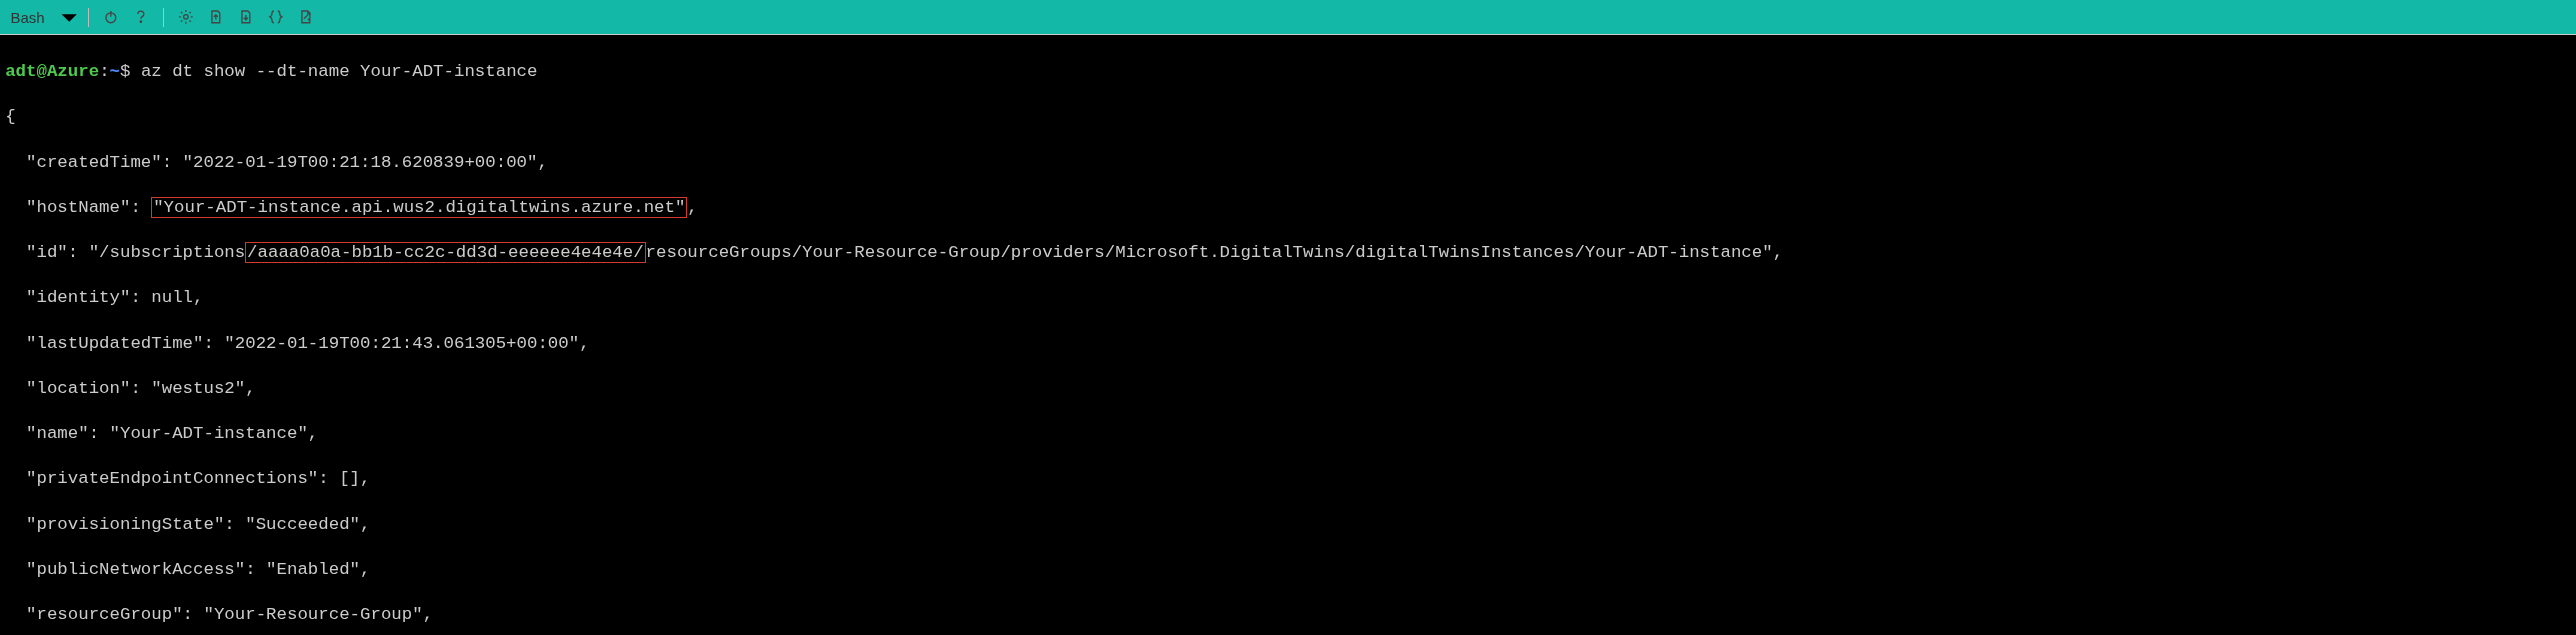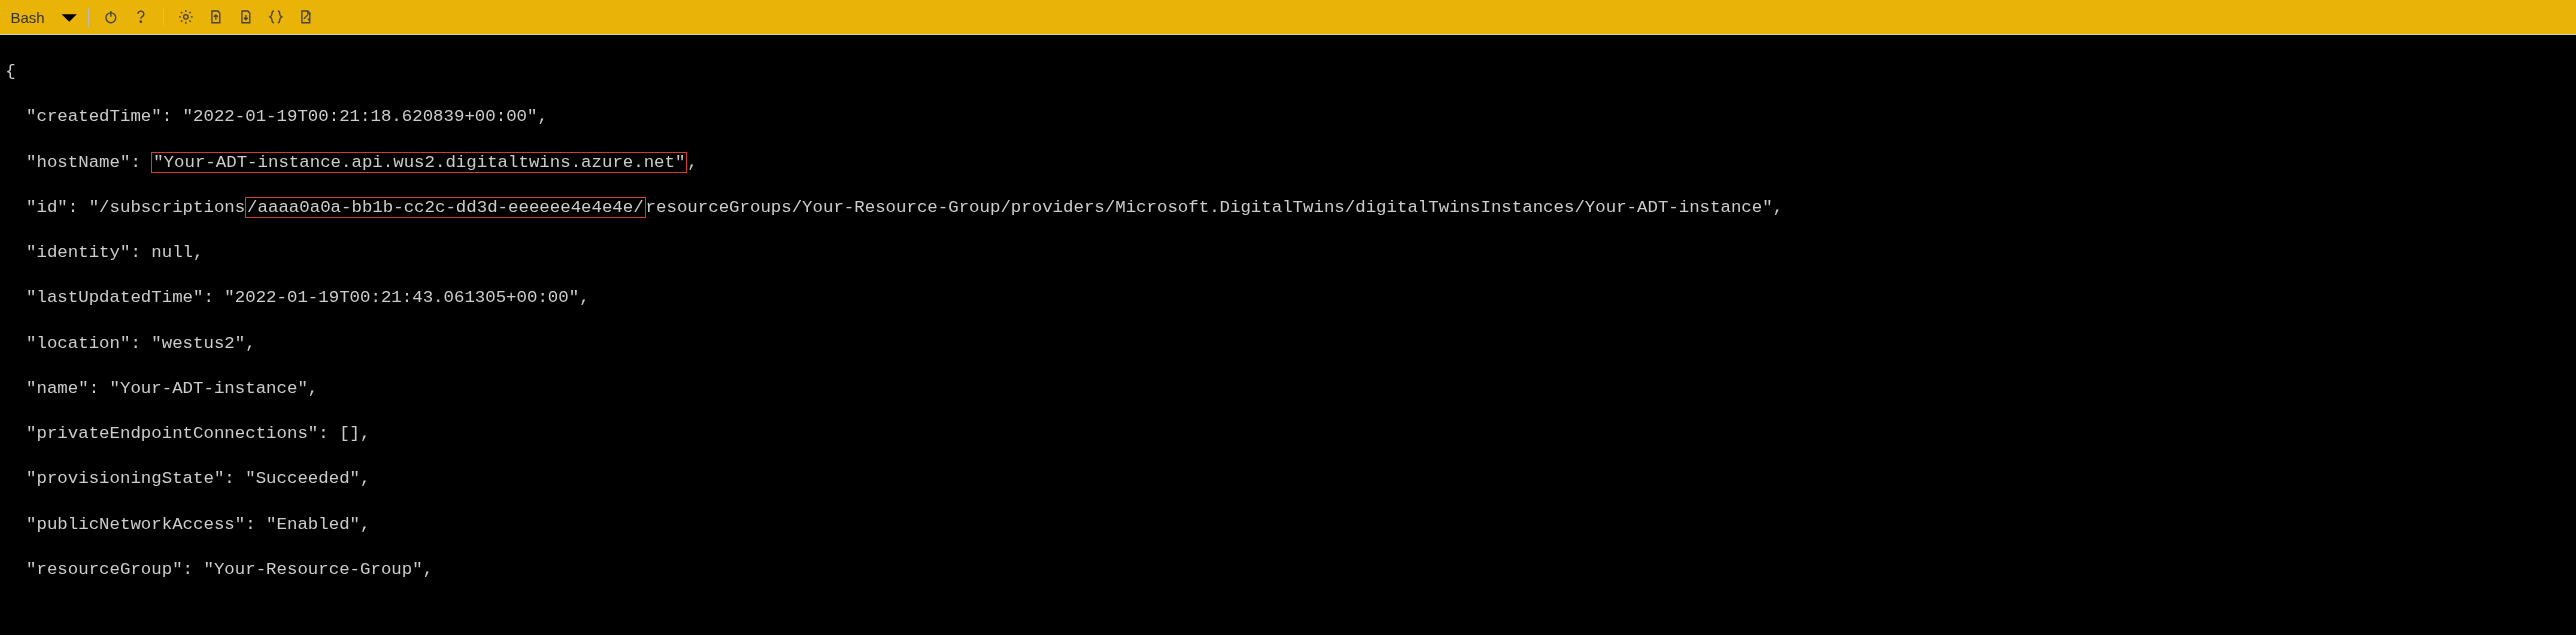--- a/index.html
+++ b/index.html
@@ -4,21 +4,21 @@
 <style>
   * { margin: 0; padding: 0; box-sizing: border-box; }
   body {
     font-family: Consolas, "Courier New", monospace;
     font-size: 17.4px;
     background: #000;
     color: #ccc;
     width: 2576px;
   }
   .toolbar {
-    background: #eab308;
+    background: #14b8a6;
     height: 35px;
     display: flex;
     align-items: center;
     padding: 0 10.5px;
     border-bottom: 0.9px solid #ccc;
     font-family: -apple-system, "Segoe UI", sans-serif;
     font-size: 15px;
     color: #333;
   }
   .shell-label {
@@ -117,20 +117,21 @@
     <svg viewBox="0 0 16 16">
         <path d="M4 2h6l2 2v10H4z"></path>
         <path d="M10 2v3h3"></path>
         <path d="M6 10l4-4"></path>
         <path d="M10 10l2 2"></path>
       </svg>
   </span>
 </div>
 
 <div class="terminal">
+<div><span class="prompt-user">adt@Azure</span><span class="prompt-colon">:</span><span class="prompt-path">~</span><span class="prompt-dollar">$</span><span class="cmd"> </span><span class="cmd">az dt show --dt-name Your-ADT-instance</span></div>
 <div class="output">{</div>
 <div class="output"><span>  "createdTime": </span><span>"2022-01-19T00:21:18.620839+00:00",</span></div>
 <div class="output"><span>  "hostName": </span><span class="hl">"Your-ADT-instance.api.wus2.digitaltwins.azure.net"</span><span>,</span></div>
 <div class="output"><span>  "id": "/subscriptions</span><span class="hl">/aaaa0a0a-bb1b-cc2c-dd3d-eeeeee4e4e4e/</span><span>resourceGroups/Your-Resource-Group/providers/Microsoft.DigitalTwins/digitalTwinsInstances/Your-ADT-instance",</span></div>
 <div class="output">  "identity": null,</div>
 <div class="output">  "lastUpdatedTime": "2022-01-19T00:21:43.061305+00:00",</div>
 <div class="output">  "location": "westus2",</div>
 <div class="output">  "name": "Your-ADT-instance",</div>
 <div class="output">  "privateEndpointConnections": [],</div>
 <div class="output">  "provisioningState": "Succeeded",</div>

